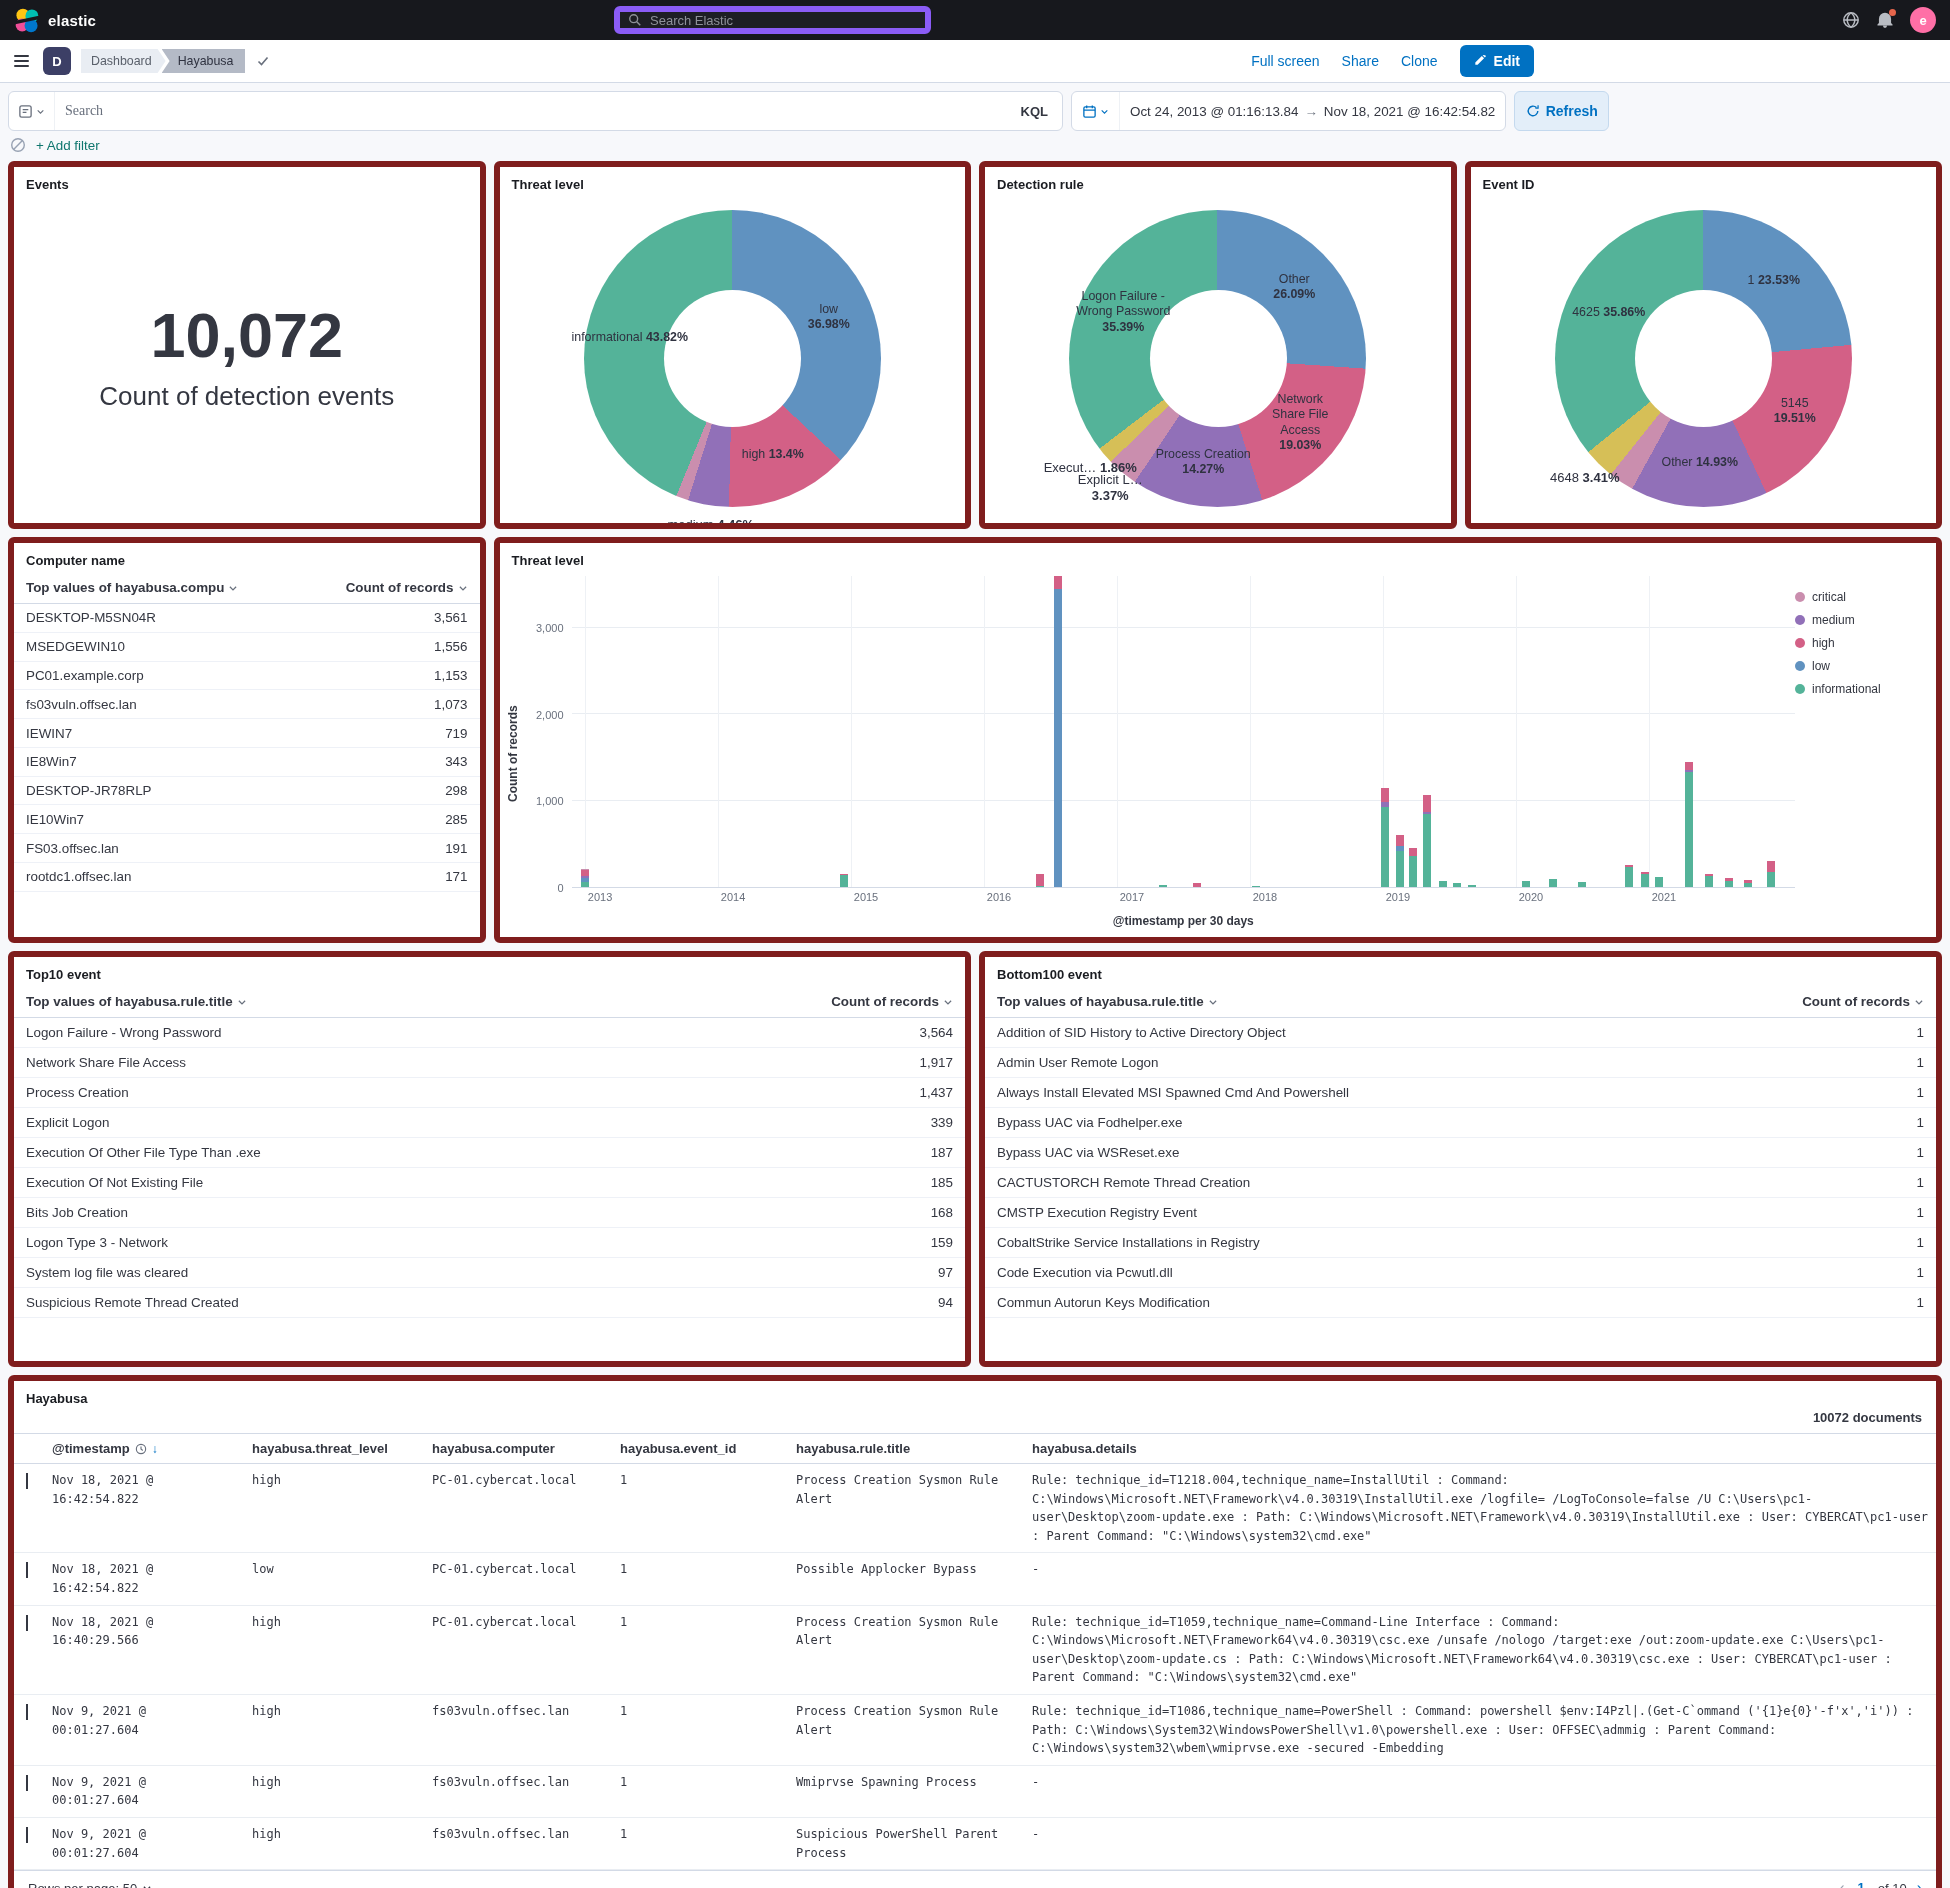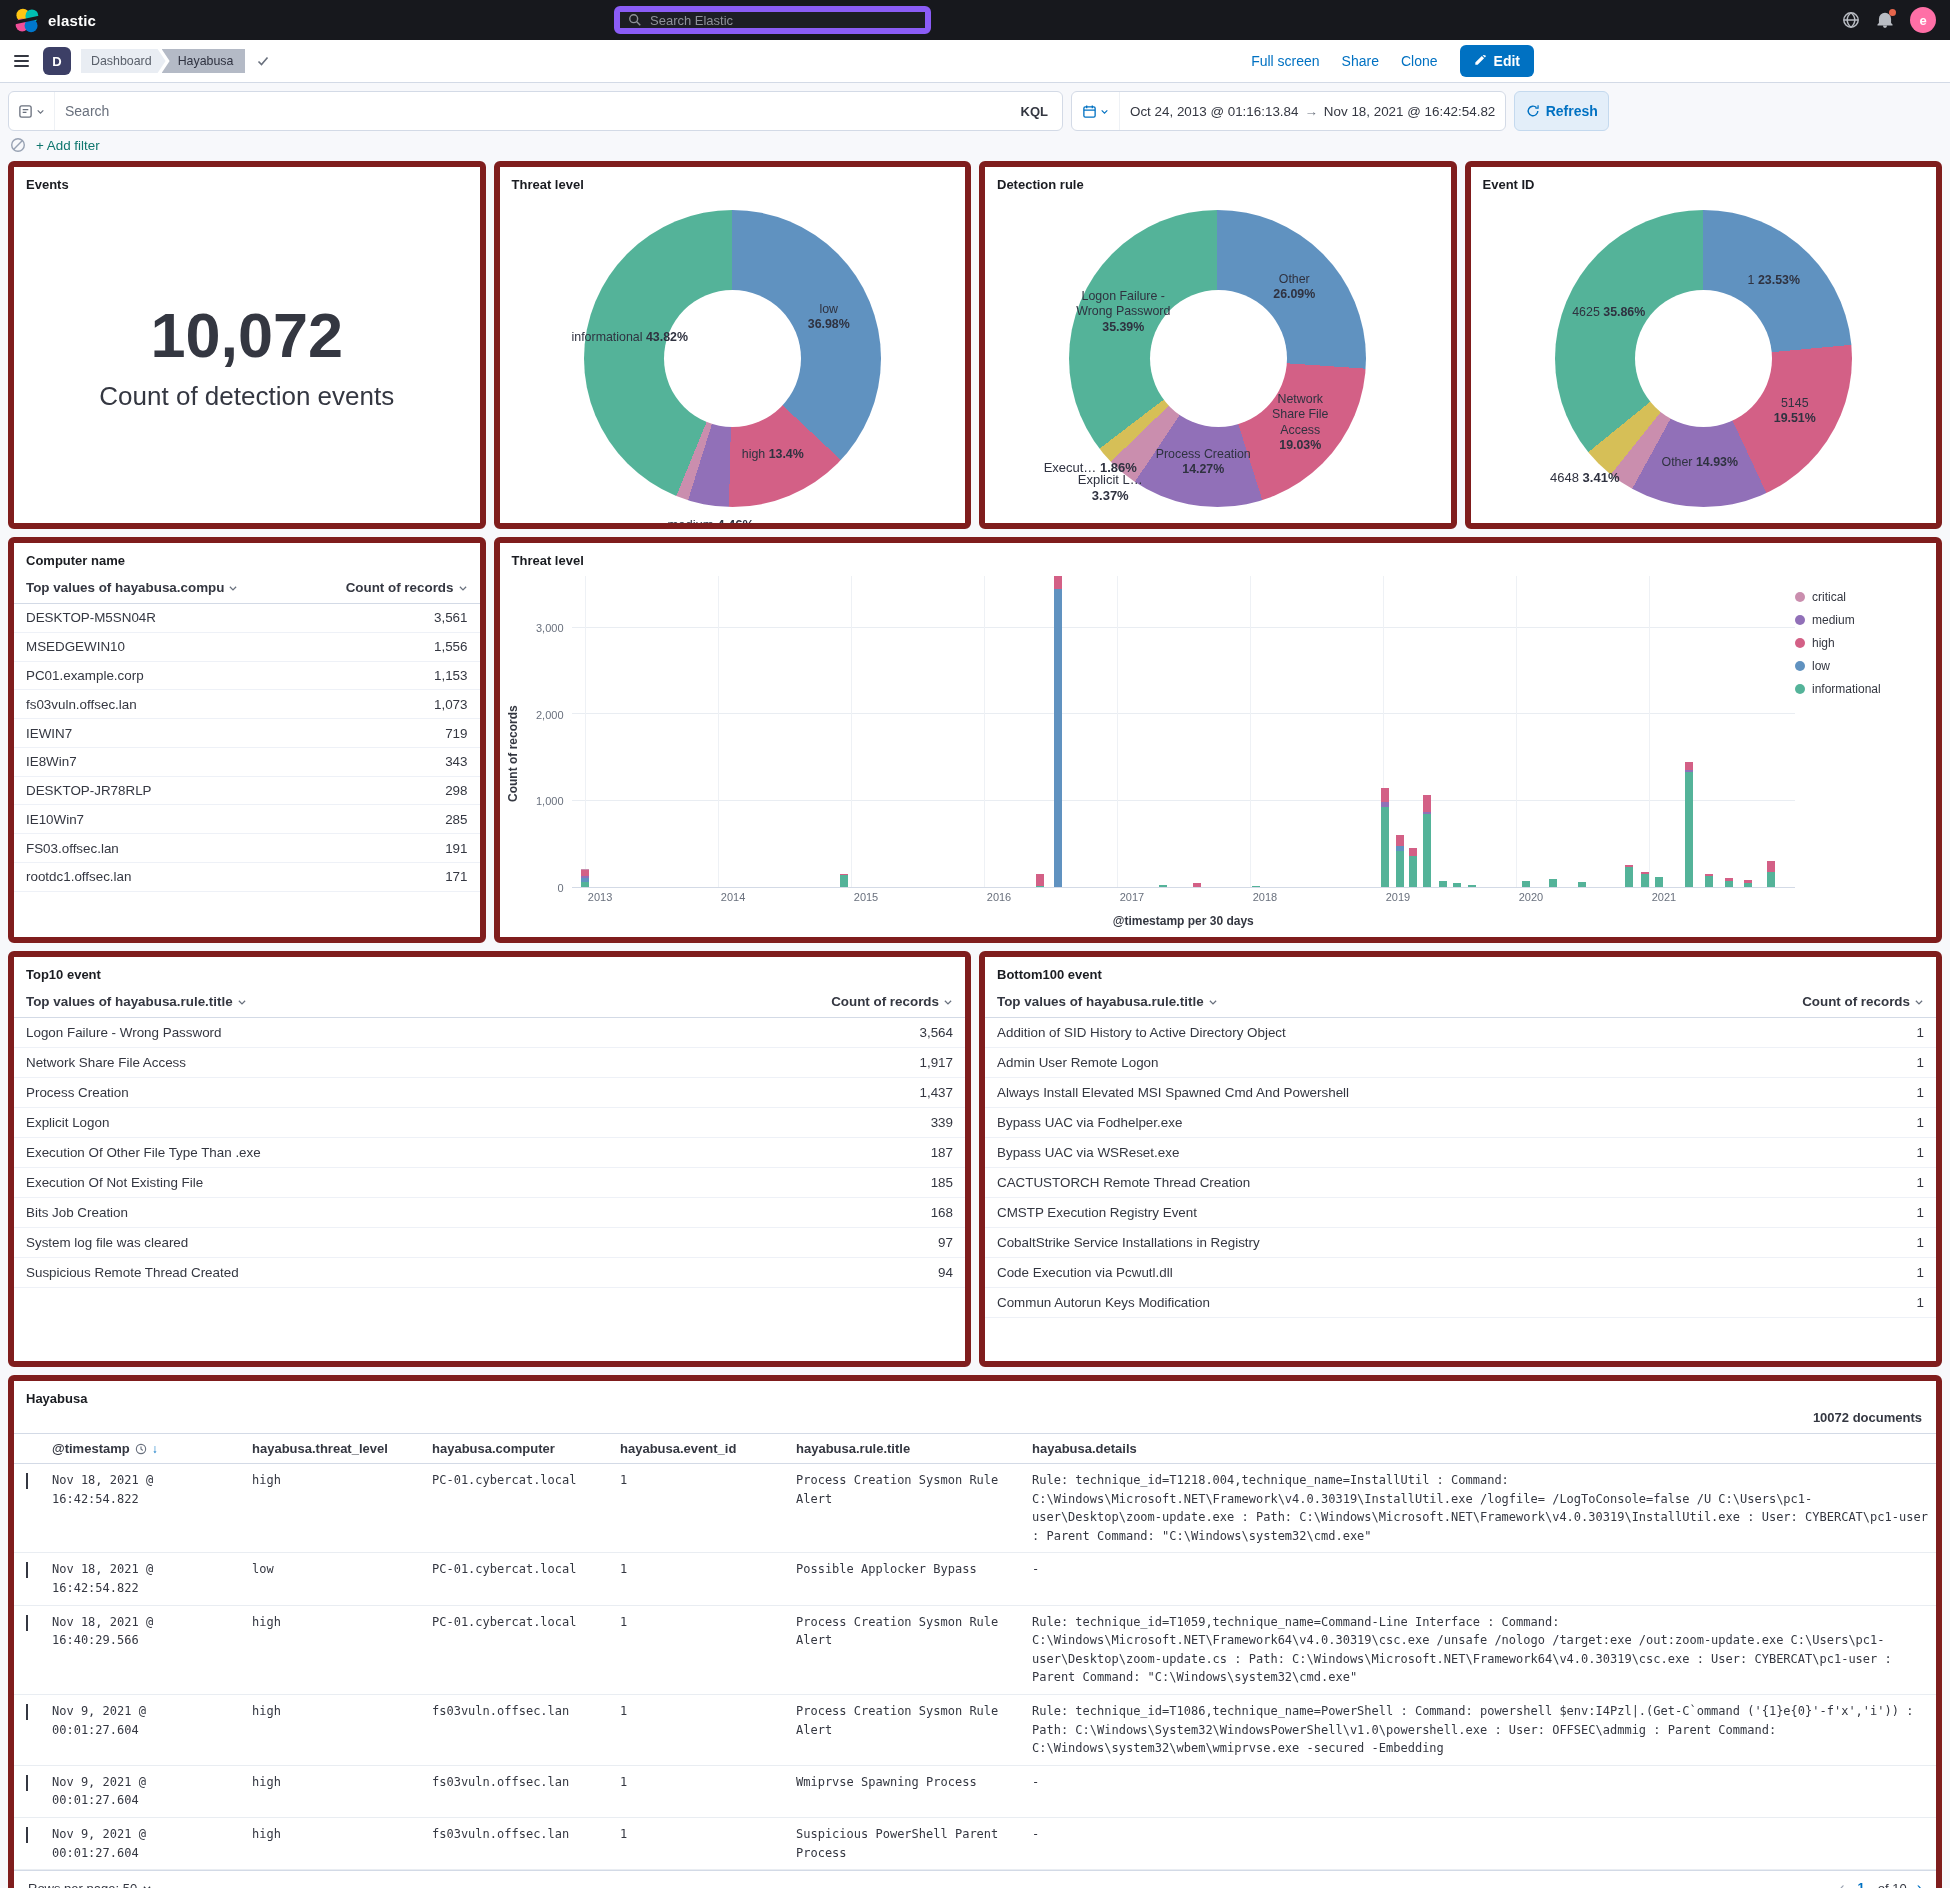--- a/index.html
+++ b/index.html
@@ -37,21 +37,21 @@
   .nav-link { color:#0071c2; font-size:14px; cursor:pointer; }
   .edit-btn { background:#0071c2; color:#fff; border:0; border-radius:6px; height:32px; padding:0 14px;
     font-size:14px; font-weight:600; display:flex; align-items:center; gap:7px; cursor:pointer; }
 
   
   .querybar { width:1544px; display:flex; gap:8px; padding:8px 8px 4px; align-items:center; }
   .qb-search { flex:0 0 1055px; height:40px; background:#fff; border:1px solid #d3dae6; border-radius:6px;
     display:flex; align-items:center; }
   .qb-filter-btn { width:46px; height:100%; display:flex; align-items:center; justify-content:center; gap:3px;
     color:#69707d; cursor:pointer; border-right:1px solid #eef1f5; }
-  .qb-search input { flex:1; border:0; outline:0; font-size:14px; color:#6d28d9; padding:0 10px; font-family:Liberation Sans, sans-serif; }
+  .qb-search input { flex:1; border:0; outline:0; font-size:14px; color:#6d28d9; padding:0 10px; font-family:Liberation Serif, serif; }
   .qb-search input::placeholder { color:#69707d; }
   .kql { font-size:13px; font-weight:600; color:#343741; padding:0 14px; cursor:pointer; }
   .datebox { flex:0 0 368px; height:40px; background:#fff; border:1px solid #d3dae6; border-radius:6px;
     display:flex; align-items:center; }
   .cal-btn { width:48px; height:100%; display:flex; align-items:center; justify-content:center; gap:3px;
     color:#0071c2; border-right:1px solid #eef1f5; cursor:pointer; }
   .dates { display:flex; align-items:center; gap:6px; font-size:13.4px; padding:0 10px; white-space:nowrap; }
   .date-part { cursor:pointer; }
   .date-arrow { color:#69707d; }
   .refresh-btn { flex:0 0 95px; height:40px; background:#e3eef9; border:1px solid #c4d9ee; border-radius:6px;
@@ -588,20 +588,24 @@
       </div>
         <div class="lt-row">
         <span>Execution Of Not Existing File</span>
         <span>185</span>
       </div>
         <div class="lt-row">
         <span>Bits Job Creation</span>
         <span>168</span>
       </div>
         <div class="lt-row">
+        <span>Logon Type 3 - Network</span>
+        <span>159</span>
+      </div>
+        <div class="lt-row">
         <span>System log file was cleared</span>
         <span>97</span>
       </div>
         <div class="lt-row">
         <span>Suspicious Remote Thread Created</span>
         <span>94</span>
       </div>
     </div>
   </section>
 

